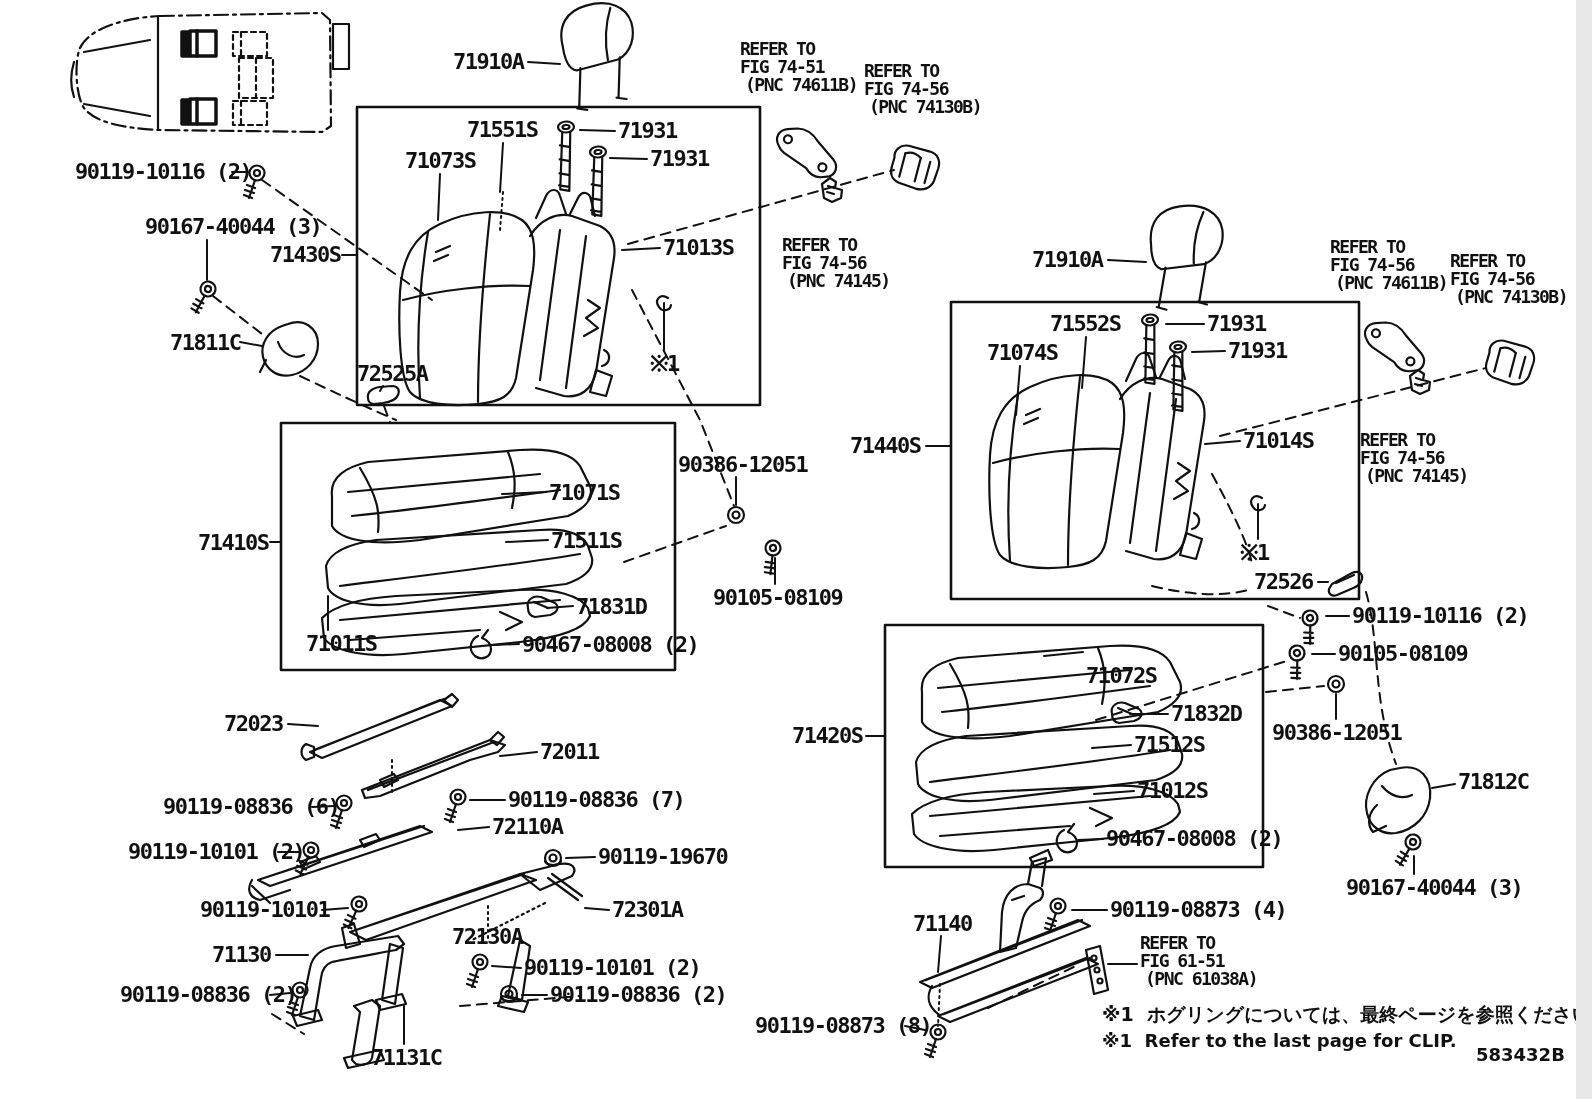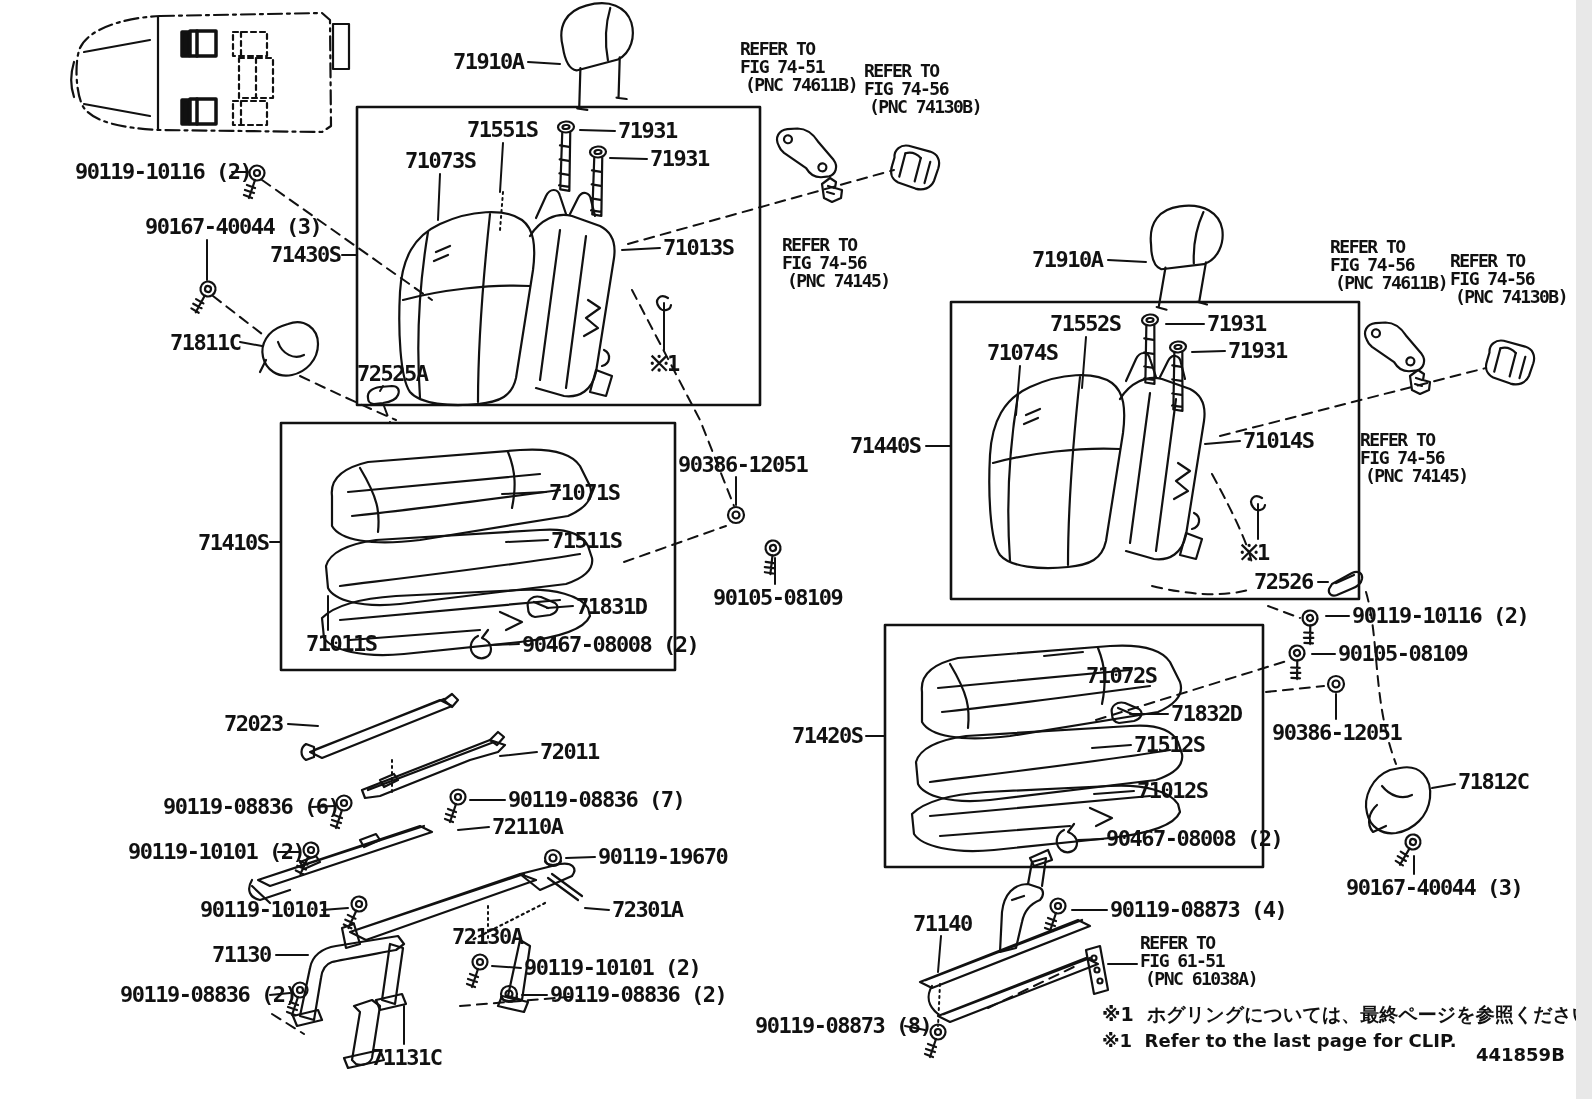--- a/index.html
+++ b/index.html
@@ -420,15 +420,15 @@
       <div class="refnote" style="left: 864px; top: 62px;"><span>REFER TO</span><span>FIG 74-56</span><span>(PNC 74130B)</span></div>
       <div class="refnote" style="left: 782px; top: 236px;"><span>REFER TO</span><span>FIG 74-56</span><span>(PNC 74145)</span></div>
       <div class="refnote" style="left: 1330px; top: 238px;"><span>REFER TO</span><span>FIG 74-56</span><span>(PNC 74611B)</span></div>
       <div class="refnote" style="left: 1450px; top: 252px;"><span>REFER TO</span><span>FIG 74-56</span><span>(PNC 74130B)</span></div>
       <div class="refnote" style="left: 1360px; top: 431px;"><span>REFER TO</span><span>FIG 74-56</span><span>(PNC 74145)</span></div>
       <div class="refnote" style="left: 1140px; top: 934px;"><span>REFER TO</span><span>FIG 61-51</span><span>(PNC 61038A)</span></div>
     </div>
 
 <div class="note-jp" style="left:1102px;top:1002px">※1  ホグリングについては、最終ページを参照ください</div>
 <div class="note-en" style="left:1102px;top:1030px">※1  Refer to the last page for CLIP.</div>
-<div class="doc-code" style="left:1476px;top:1044px">441859B</div>
+<div class="doc-code" style="left:1476px;top:1044px">583432B</div>
 
 </div>
 
 </body></html>

